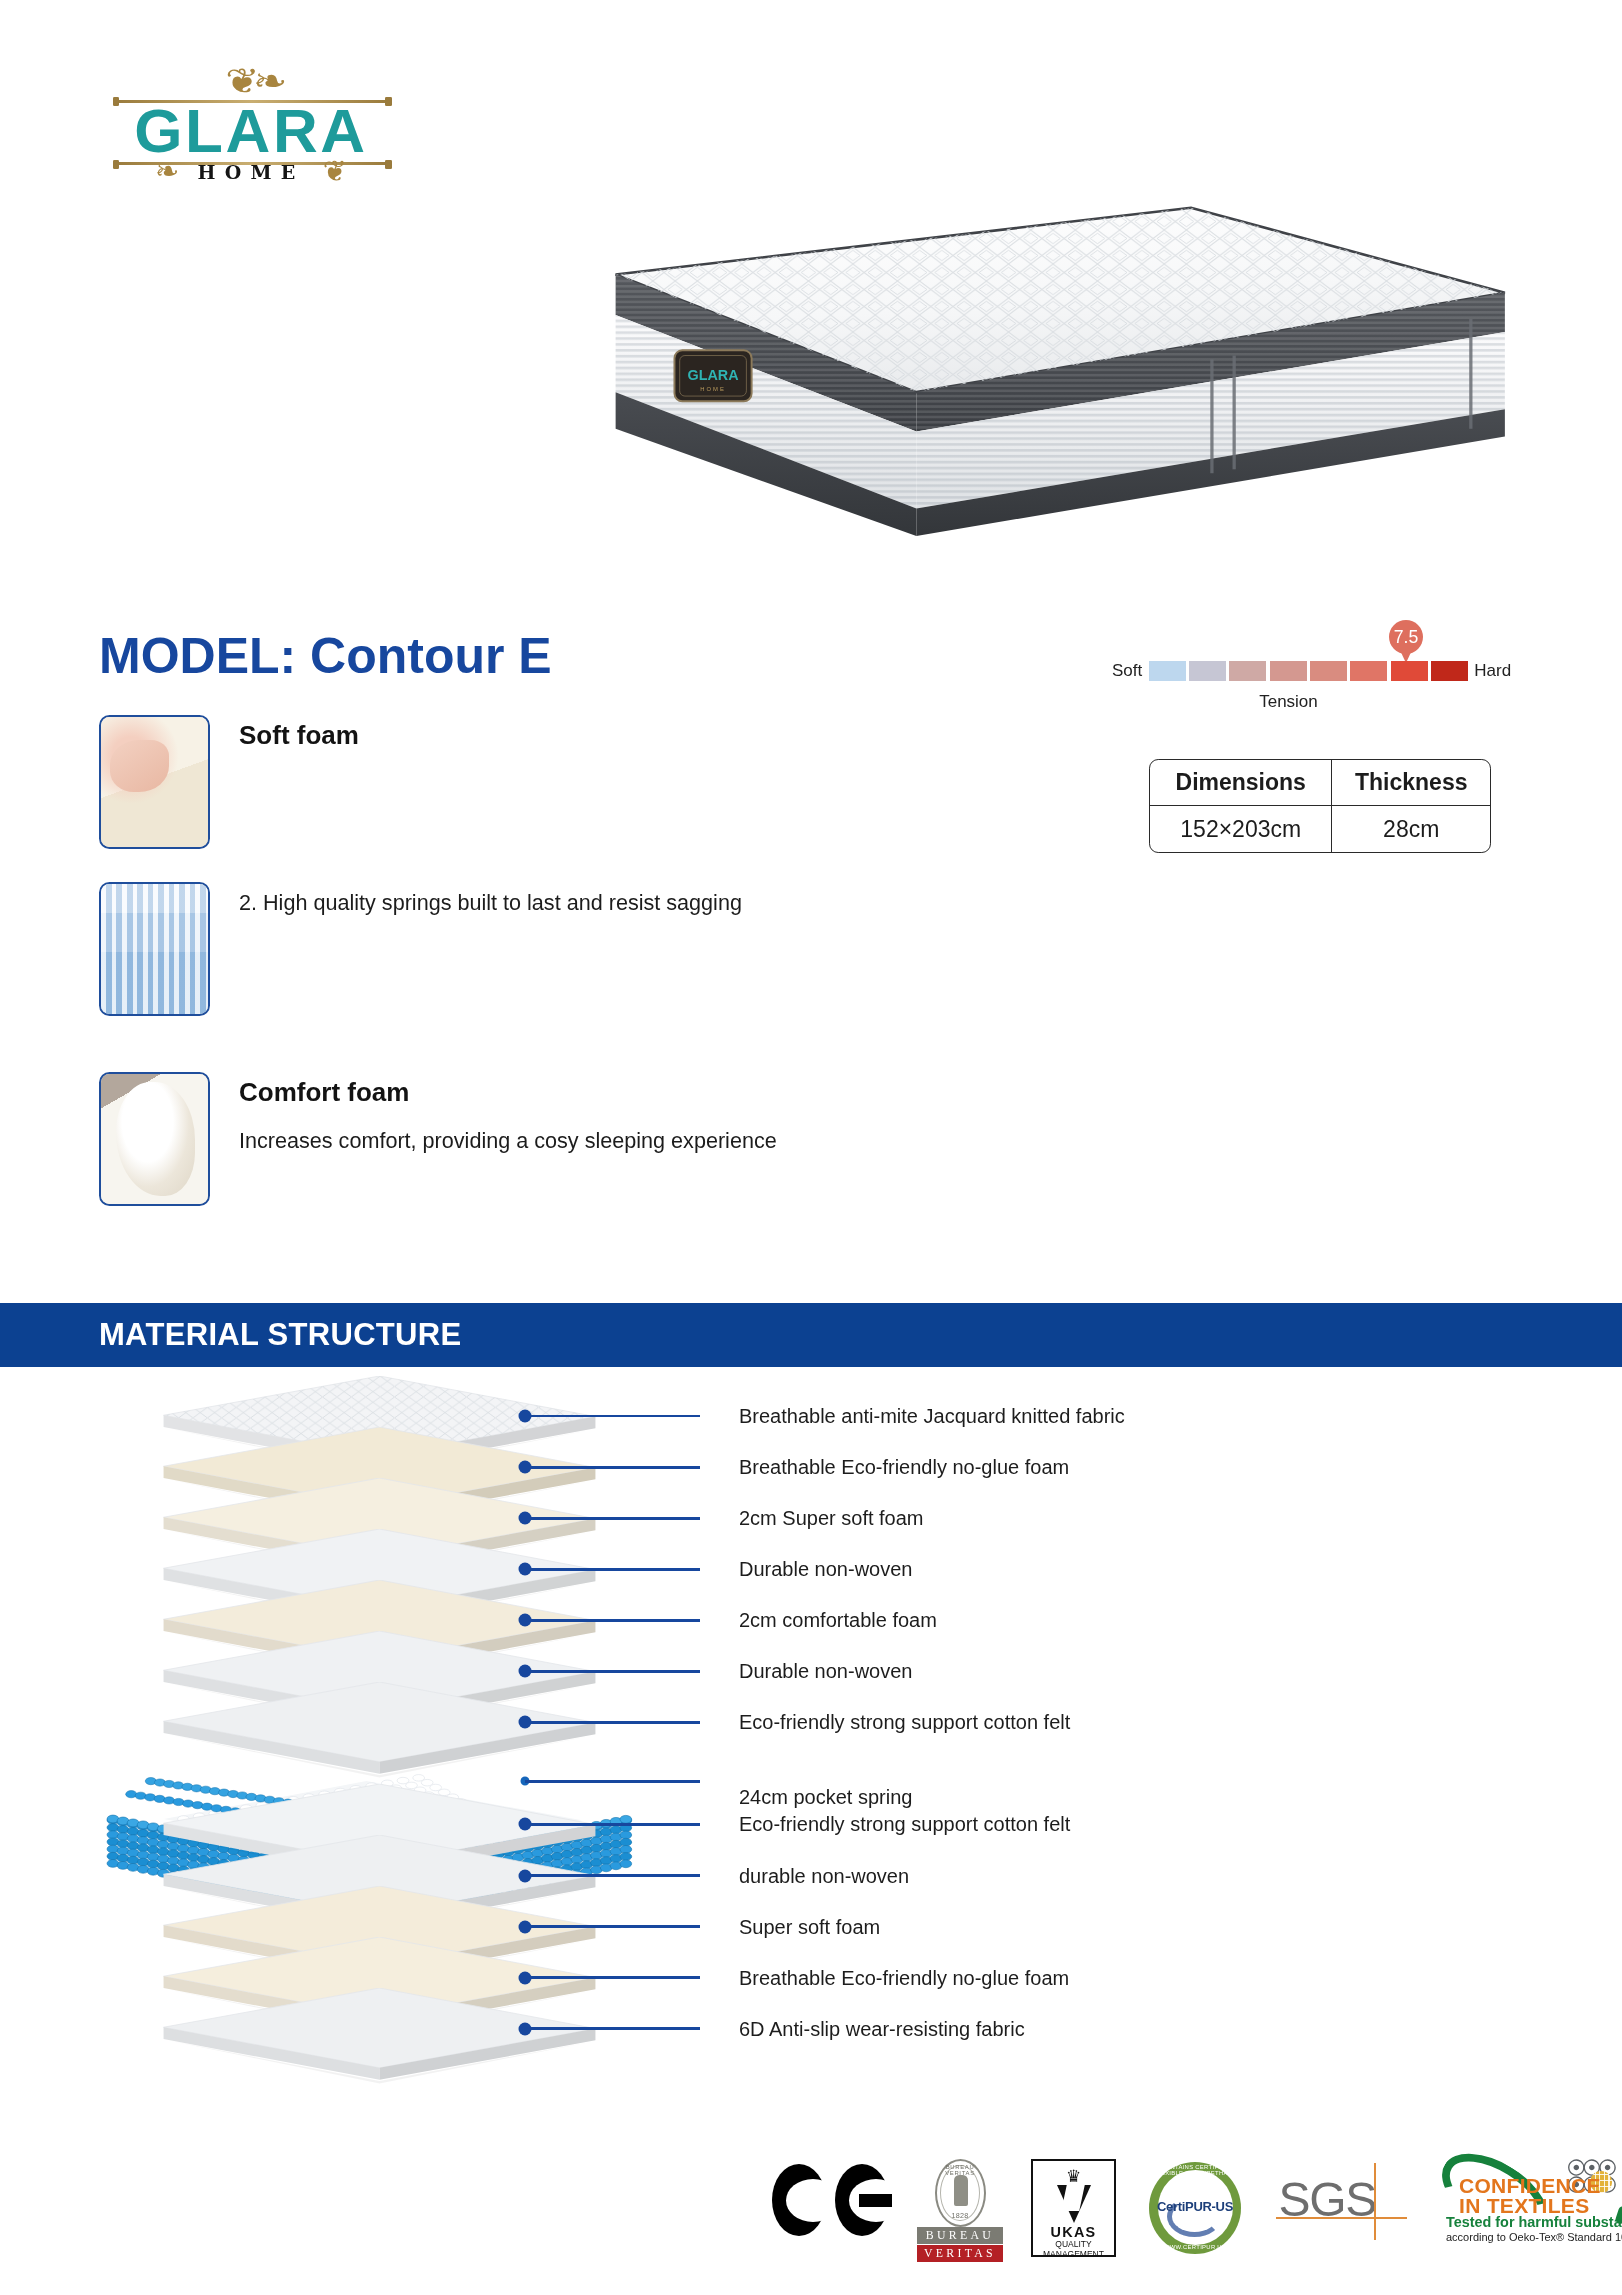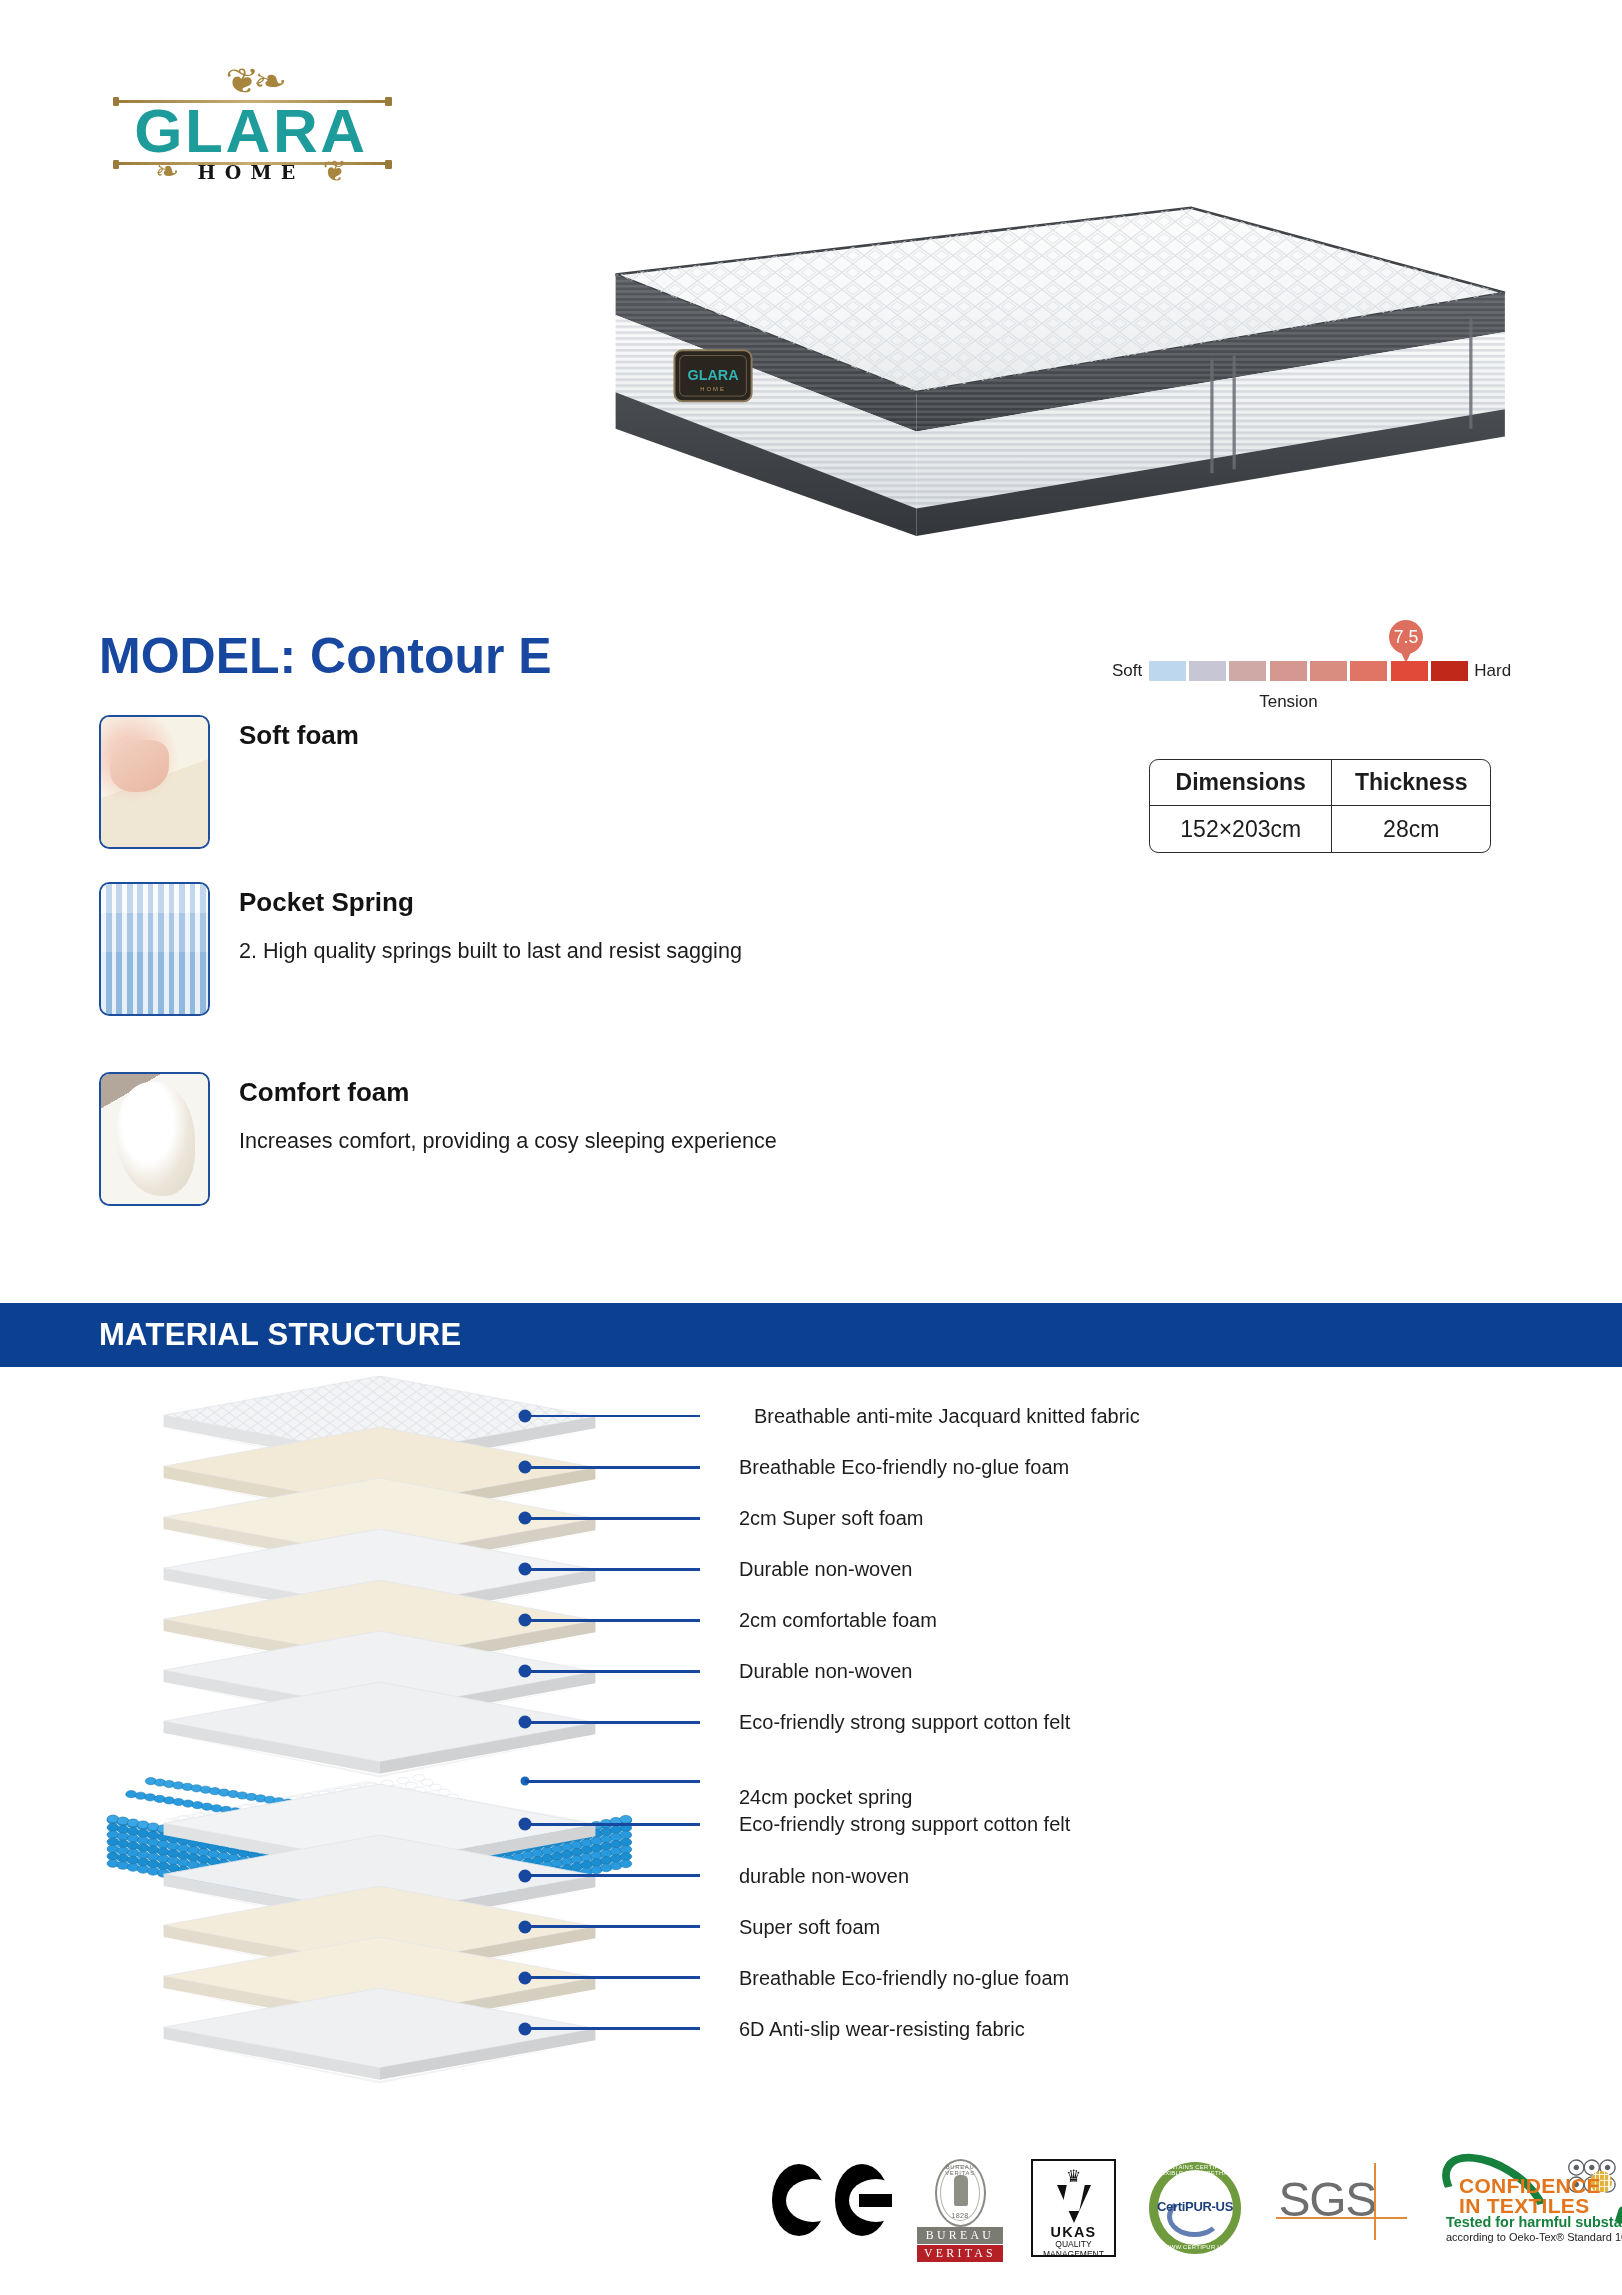--- a/index.html
+++ b/index.html
@@ -373,21 +373,20 @@
   <div class="body">
     <div class="feat-title">Soft foam</div>
   </div>
 </div>
 
 <div class="feature" id="feature-1">
   <div class="thumb">
       <div class="th-spring"></div>
     </div>
   <div class="body">
-    <div class="feat-title">Pocket Spring</div>
     <div class="feat-line">2. High quality springs built to last and resist sagging</div>
   </div>
 </div>
 
 <div class="feature" id="feature-2">
   <div class="thumb">
       <div class="th-comfort"></div>
     </div>
   <div class="body">
     <div class="feat-title">Comfort foam</div>
@@ -407,21 +406,21 @@
         </pattern>
       </defs>
       <polygon points="120,60 450,0 780,62 450,122" fill="#f3f4f6" stroke="#e3e6e9" stroke-width="1.2"></polygon>
       <polygon points="120,60 450,0 780,62 450,122" fill="url(#qp)" opacity="0.9"></polygon>
       <polygon points="120,60 450,122 450,140 120,78" fill="#e2e3e5"></polygon>
       <polygon points="450,122 780,62 780,80 450,140" fill="#d3d4d6"></polygon>
       <polygon points="126,80 450,142 774,82 450,146" fill="rgba(0,0,0,0.05)"></polygon>
     </svg>
     <div class="lead-dot" style="left: 440px; top: 9.2px;"></div>
     <div class="lead" style="left: 440px; top: 7.9px; width: 175px; background: rgb(23, 71, 158);"></div>
-    <div class="lead-label" style="left: 654px; top: 9.2px; margin-left: 15px;">Breathable anti-mite Jacquard knitted fabric</div>
+    <div class="lead-label" style="left: 654px; top: 9.2px;">Breathable anti-mite Jacquard knitted fabric</div>
     <svg width="589" height="144" viewBox="0 0 900 220" style="position: absolute; left: 0px; top: 19.6px;">
       <defs>
         <pattern id="qp" width="22" height="16" patternUnits="userSpaceOnUse">
           <path d="M0 8 L11 0 L22 8 L11 16 Z" fill="none" stroke="#cfd5db" stroke-width="1.1"></path>
         </pattern>
       </defs>
       <polygon points="120,60 450,0 780,62 450,122" fill="#f2ead6" stroke="#e3e6e9" stroke-width="1.2"></polygon>
       <polygon points="120,60 450,122 450,140 120,78" fill="#e1dac7"></polygon>
       <polygon points="450,122 780,62 780,80 450,140" fill="#d3ccba"></polygon>
       <polygon points="126,80 450,142 774,82 450,146" fill="rgba(0,0,0,0.05)"></polygon>

